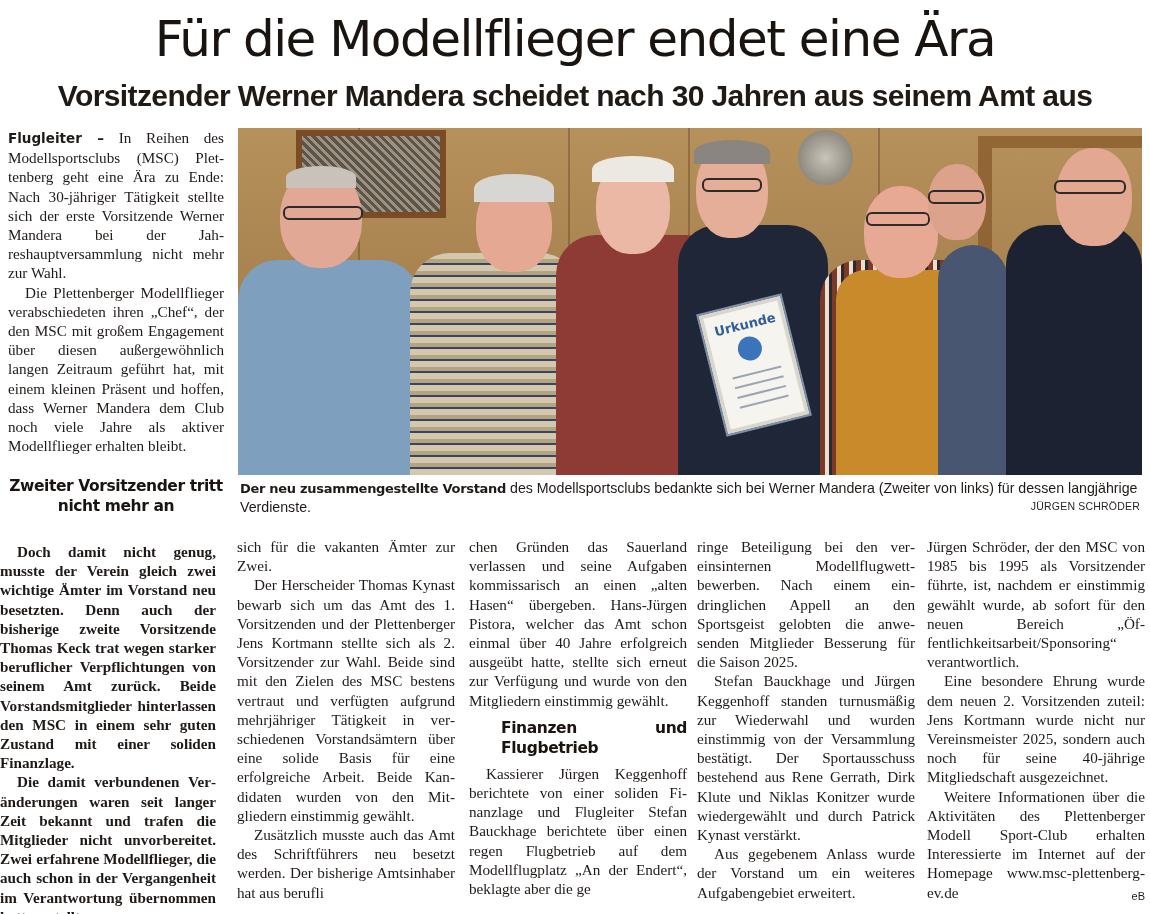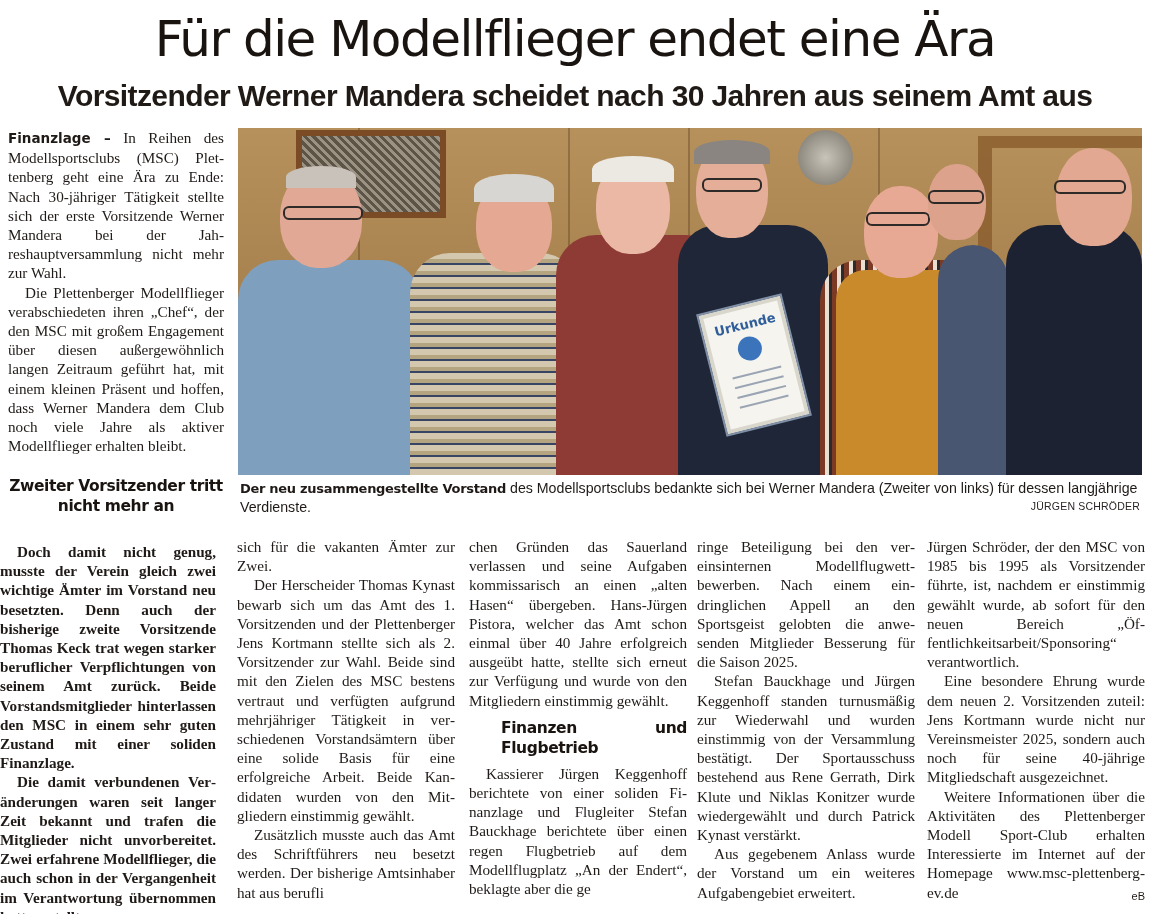--- a/index.html
+++ b/index.html
@@ -87,21 +87,21 @@
   }
   .author-tag { float: right; font-family: "Liberation Sans", sans-serif; font-size: 11px; margin-top: 4px; }
 </style>
 </head>
 <body>
 
 <h1 class="headline">Für die Modellflieger endet eine Ära</h1>
 <h2 class="subline">Vorsitzender Werner Mandera scheidet nach 30 Jahren aus seinem Amt aus</h2>
 
 <div class="col body-text" id="col1">
-  <p class="first"><span class="dateline">Finanzlage –</span> <span>In Reihen des Modellsportsclubs (MSC) Plet­tenberg geht eine Ära zu Ende: Nach 30-jähriger Tätigkeit stell­te sich der erste Vorsitzende Werner Mandera bei der Jah­reshauptversammlung nicht mehr zur Wahl.</span></p>
+  <p class="first"><span class="dateline">Flugleiter –</span> <span>In Reihen des Modellsportsclubs (MSC) Plet­tenberg geht eine Ära zu Ende: Nach 30-jähriger Tätigkeit stell­te sich der erste Vorsitzende Werner Mandera bei der Jah­reshauptversammlung nicht mehr zur Wahl.</span></p>
   <p>Die Plettenberger Modellflie­ger verabschiedeten ihren „Chef“, der den MSC mit gro­ßem Engagement über diesen außergewöhnlich langen Zeit­raum geführt hat, mit einem kleinen Präsent und hoffen, dass Werner Mandera dem Club noch viele Jahre als akti­ver Modellflieger erhalten bleibt.</p>
 </div>
 
 <div class="subhead" id="subhead1">Zweiter Vorsitzender tritt nicht mehr an</div>
 
 <div class="col body-text" id="col1b">
   <p>Doch damit nicht genug, musste der Verein gleich zwei wichtige Ämter im Vorstand neu besetzten. Denn auch der bisherige zweite Vorsitzende Thomas Keck trat wegen star­ker beruflicher Verpflichtun­gen von seinem Amt zurück. Beide Vorstandsmitglieder hin­terlassen den MSC in einem sehr guten Zustand mit einer soliden Finanzlage.</p>
   <p>Die damit verbundenen Ver­änderungen waren seit langer Zeit bekannt und trafen die Mitglieder nicht unvorberei­tet. Zwei erfahrene Modellflie­ger, die auch schon in der Ver­gangenheit im Verantwortung übernommen hatten, stellten</p>
 </div>
 

